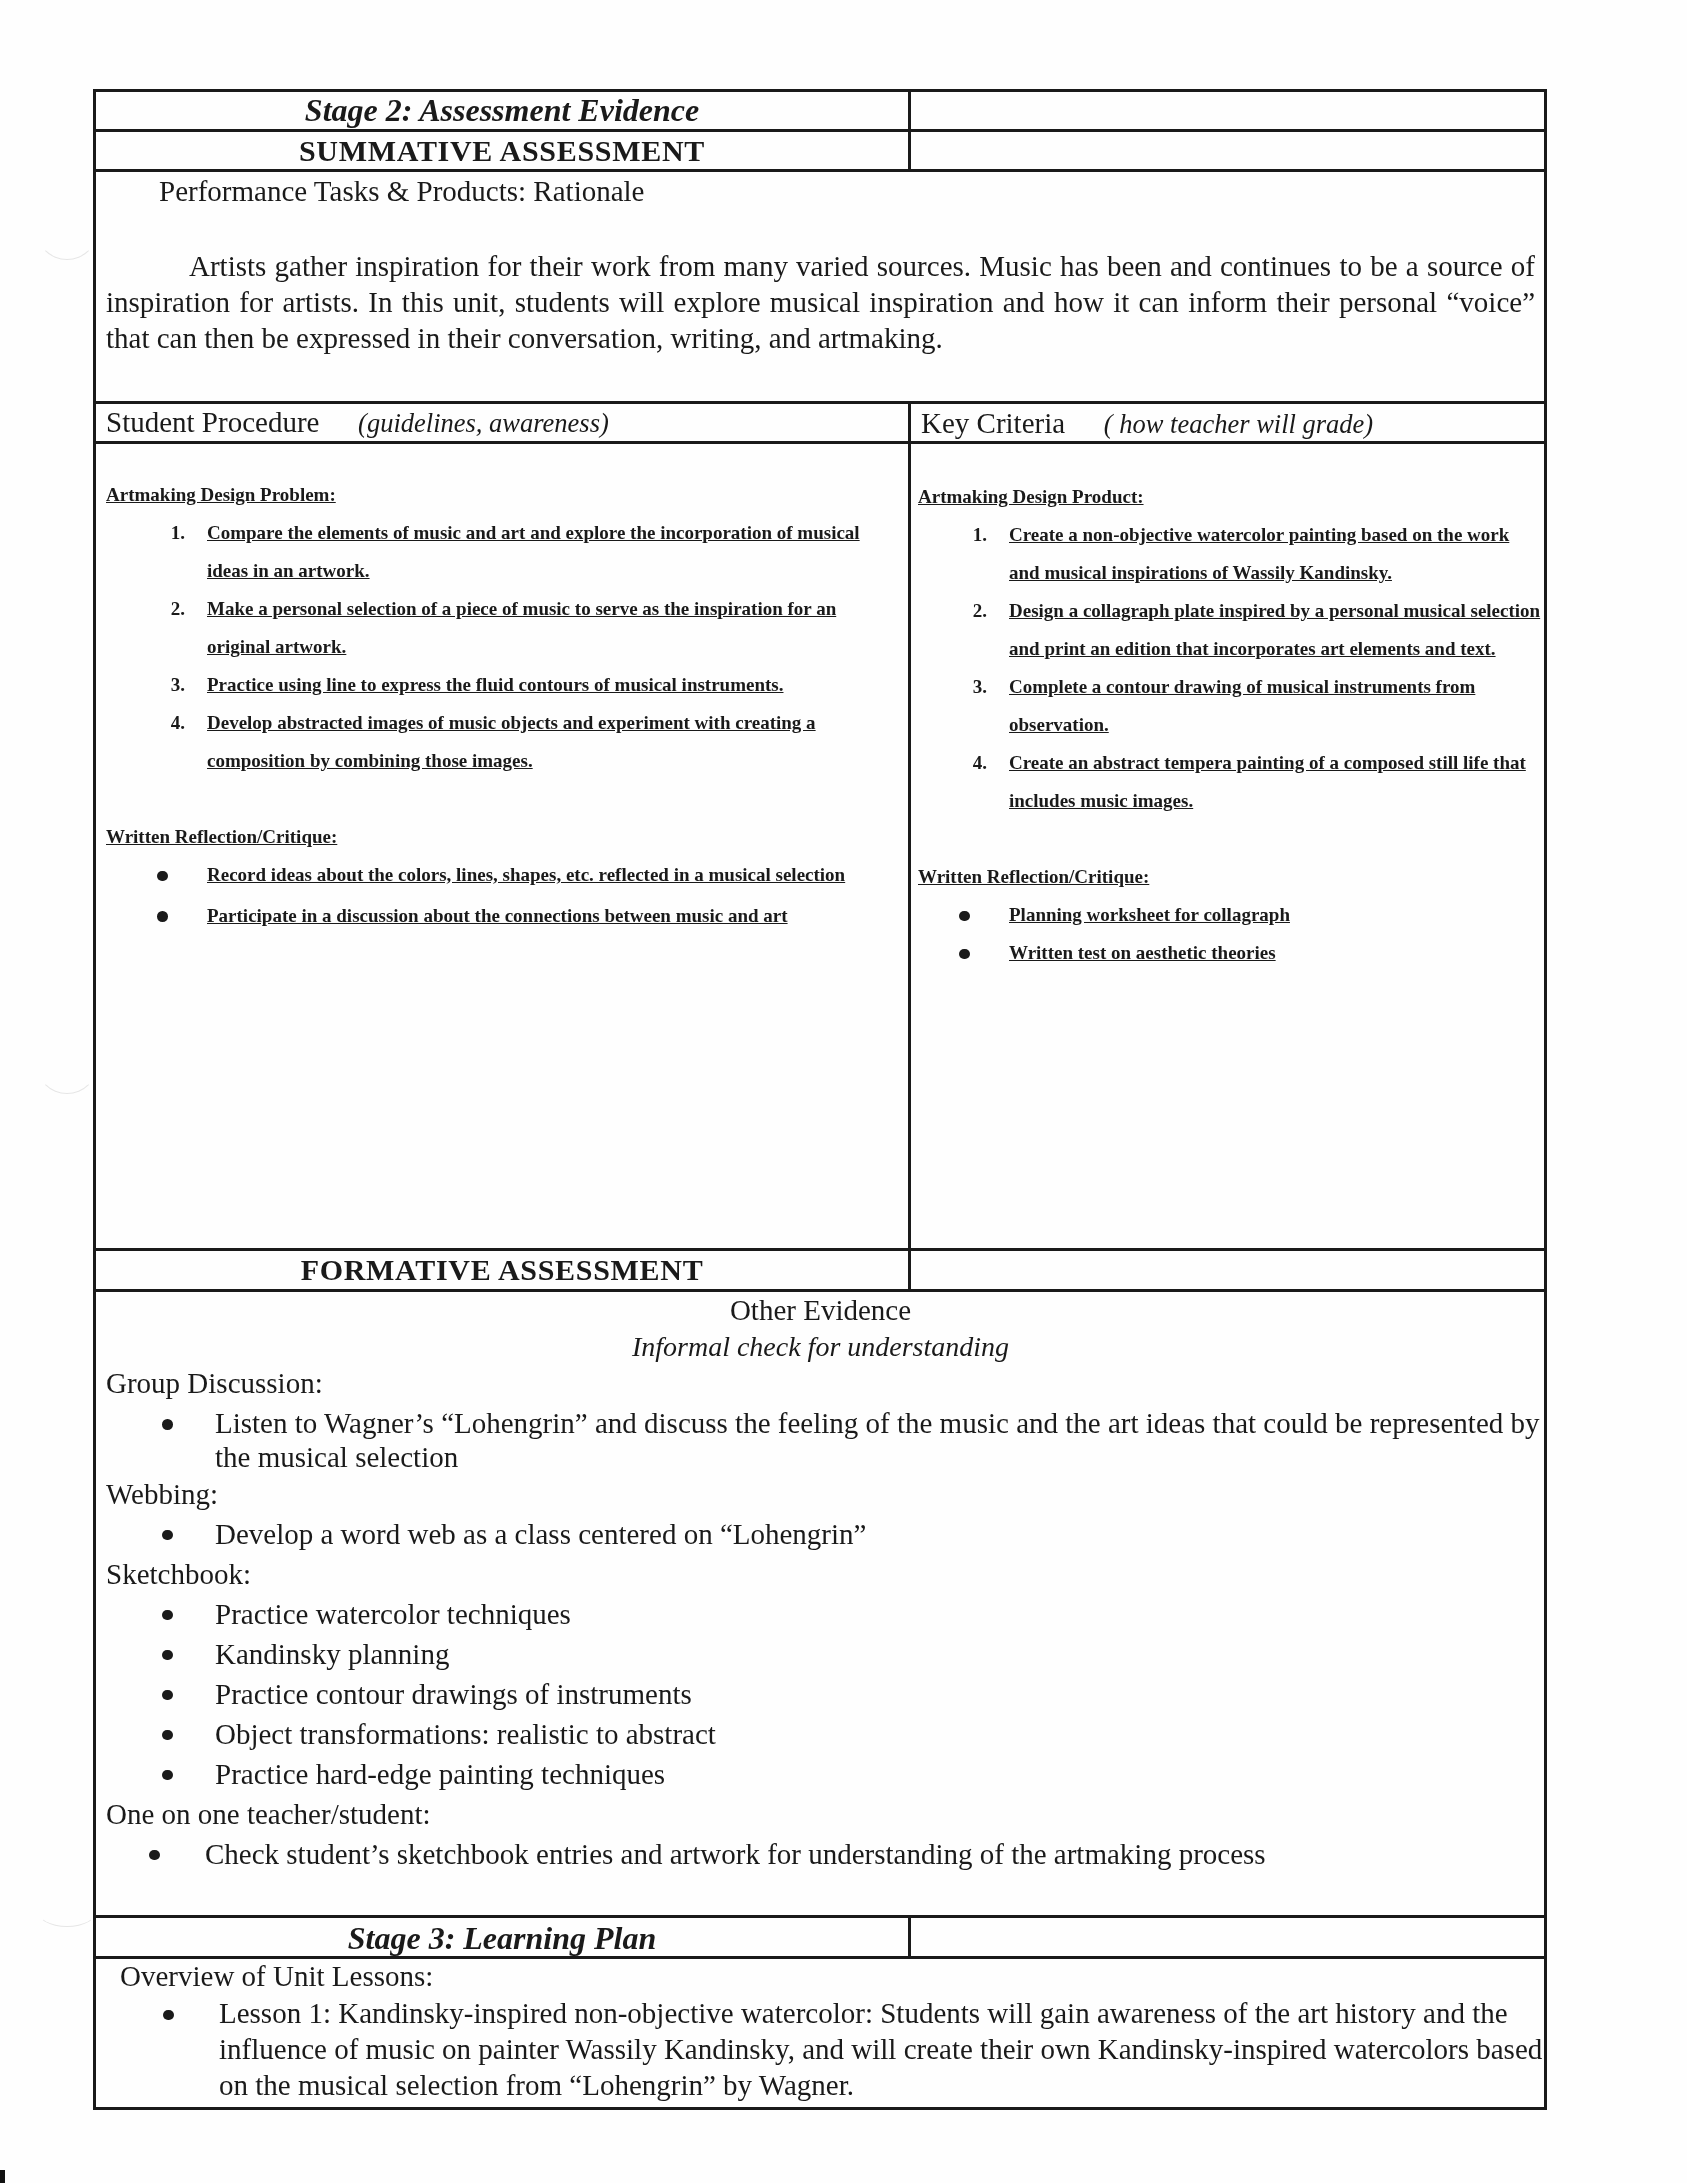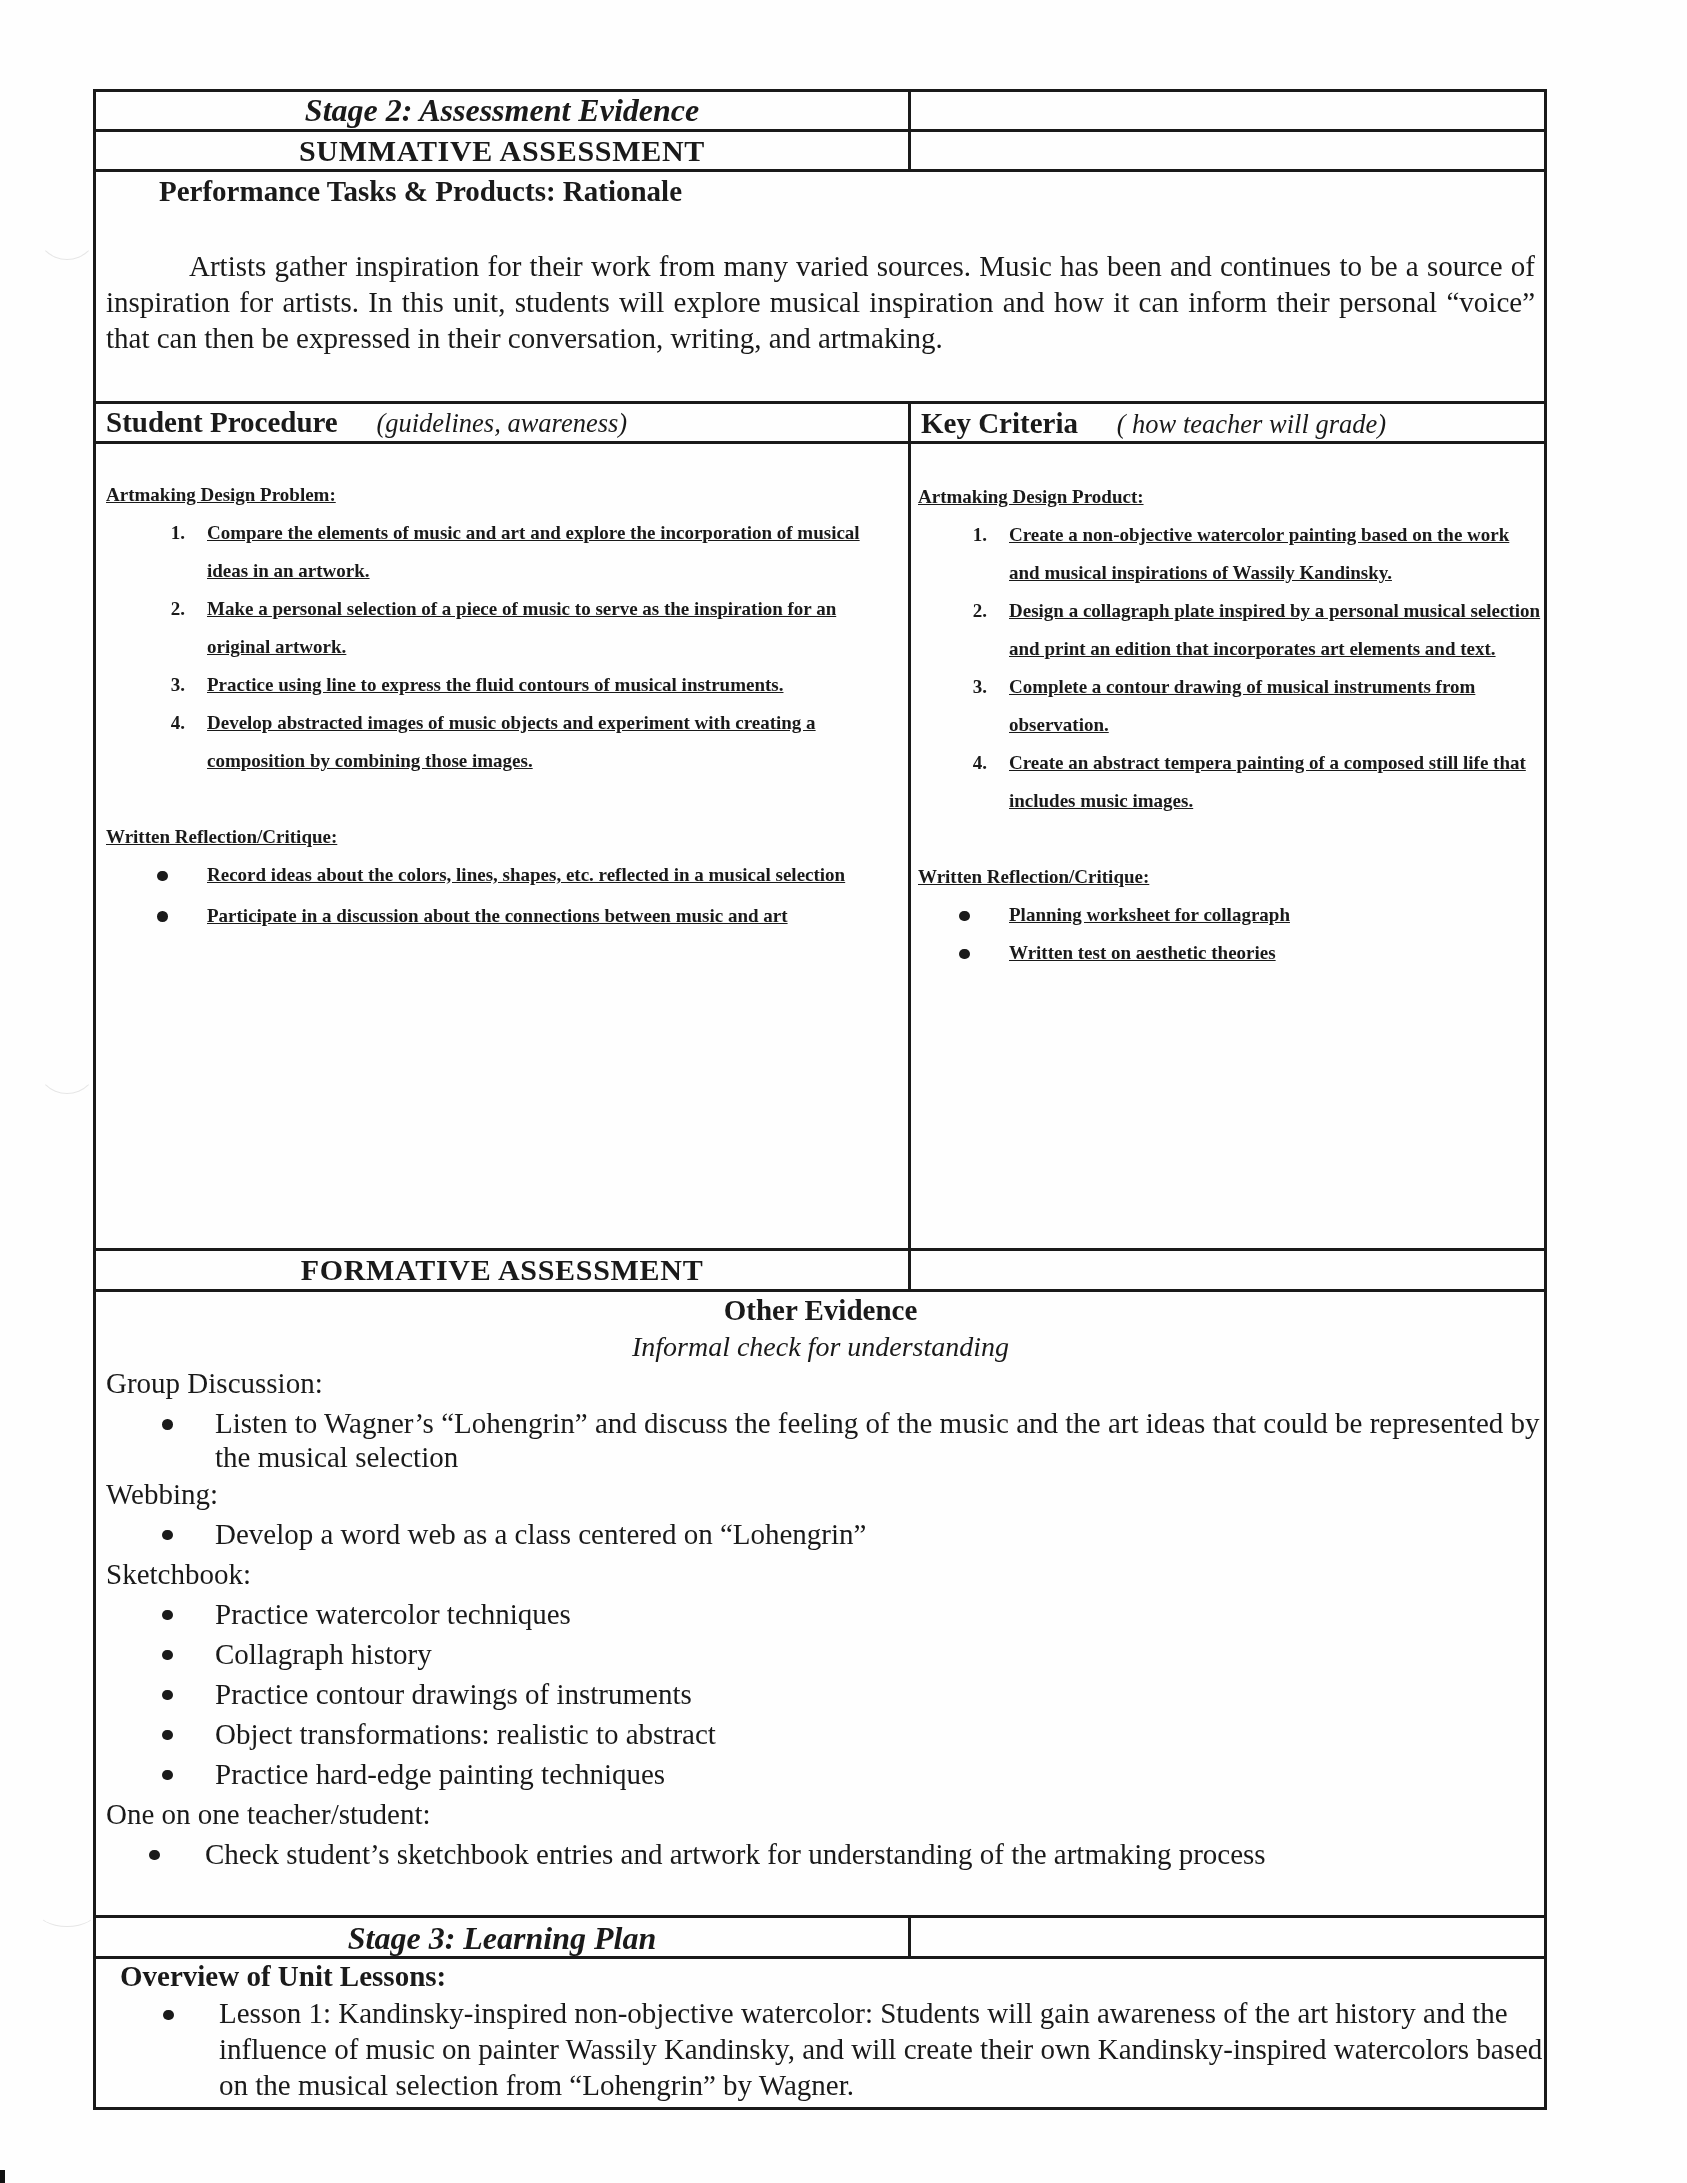--- a/index.html
+++ b/index.html
@@ -7,21 +7,21 @@
          font-family:"Liberation Serif", "DejaVu Serif", serif; color:#1a1a1a; }
   .page { position:absolute; left:0; top:0; width:1687px; height:2183px; background:#fefefe; }
   .tbl { position:absolute; left:93px; top:89px; width:1454px; height:2021px;
          border:3.3px solid #1a1a1a; box-sizing:border-box; }
   .hline { position:absolute; left:93px; width:1454px; height:3.3px; background:#1a1a1a; }
   .vline { position:absolute; width:2.6px; background:#1a1a1a; left:908px; }
   .cell { position:absolute; box-sizing:border-box; }
   .center { text-align:center; }
   .stage-title { font-style:italic; font-weight:bold; font-size:32px; line-height:38px; }
   .section-title { font-weight:bold; font-size:30px; line-height:38px; letter-spacing:0.7px; }
-  .bold-h { font-weight:bold; font-size:29px; }
+  .bold-h { font-weight:normal; font-size:29px; }
   .body-text { font-size:29px; line-height:36px; }
   .ital-note { font-style:italic; font-weight:normal; font-size:26.5px; }
   .bold-list { font-weight:bold; font-size:19px; line-height:38px;text-decoration:underline; }
   ol.num, ul.bul { margin:0; padding:0; list-style:none; }
   ol.num li, ul.bul li { position:relative; }
   .marker { position:absolute; display:inline-block; text-align:right; }
   .plain { font-size:29px; line-height:40px; }
   .bullet-dot { position:absolute; width:10.6px; height:10.6px; border-radius:50%; background:#1a1a1a; }
   .scan-mark { position:absolute; border-radius:50%; border:1.3px solid #eee; border-color:transparent transparent #e6e6e6 transparent; }
 </style>
@@ -111,21 +111,21 @@
     </ul>
 
     <div>Webbing:</div>
     <ul class="bul" style="padding-left:109px;">
       <li><span class="bullet-dot" style="left:-53px;top:16px;"></span><span>Develop a word web as a class centered on “Lohengrin”</span></li>
     </ul>
 
     <div>Sketchbook:</div>
     <ul class="bul" style="padding-left:109px;">
       <li><span class="bullet-dot" style="left:-53px;top:16px;"></span><span>Practice watercolor techniques</span></li>
-      <li><span class="bullet-dot" style="left:-53px;top:16px;"></span><span>Collagraph history</span></li>
+      <li><span class="bullet-dot" style="left:-53px;top:16px;"></span><span>Kandinsky planning</span></li>
       <li><span class="bullet-dot" style="left:-53px;top:16px;"></span><span>Practice contour drawings of instruments</span></li>
       <li><span class="bullet-dot" style="left:-53px;top:16px;"></span><span>Object transformations:  realistic to abstract</span></li>
       <li><span class="bullet-dot" style="left:-53px;top:16px;"></span><span>Practice hard-edge painting techniques</span></li>
     </ul>
 
     <div>One on one teacher/student:</div>
     <ul class="bul" style="padding-left:99px;">
       <li><span class="bullet-dot" style="left:-56px;top:16px;"></span><span>Check student’s sketchbook entries and artwork for understanding of the artmaking process</span></li>
     </ul>
   </div>

